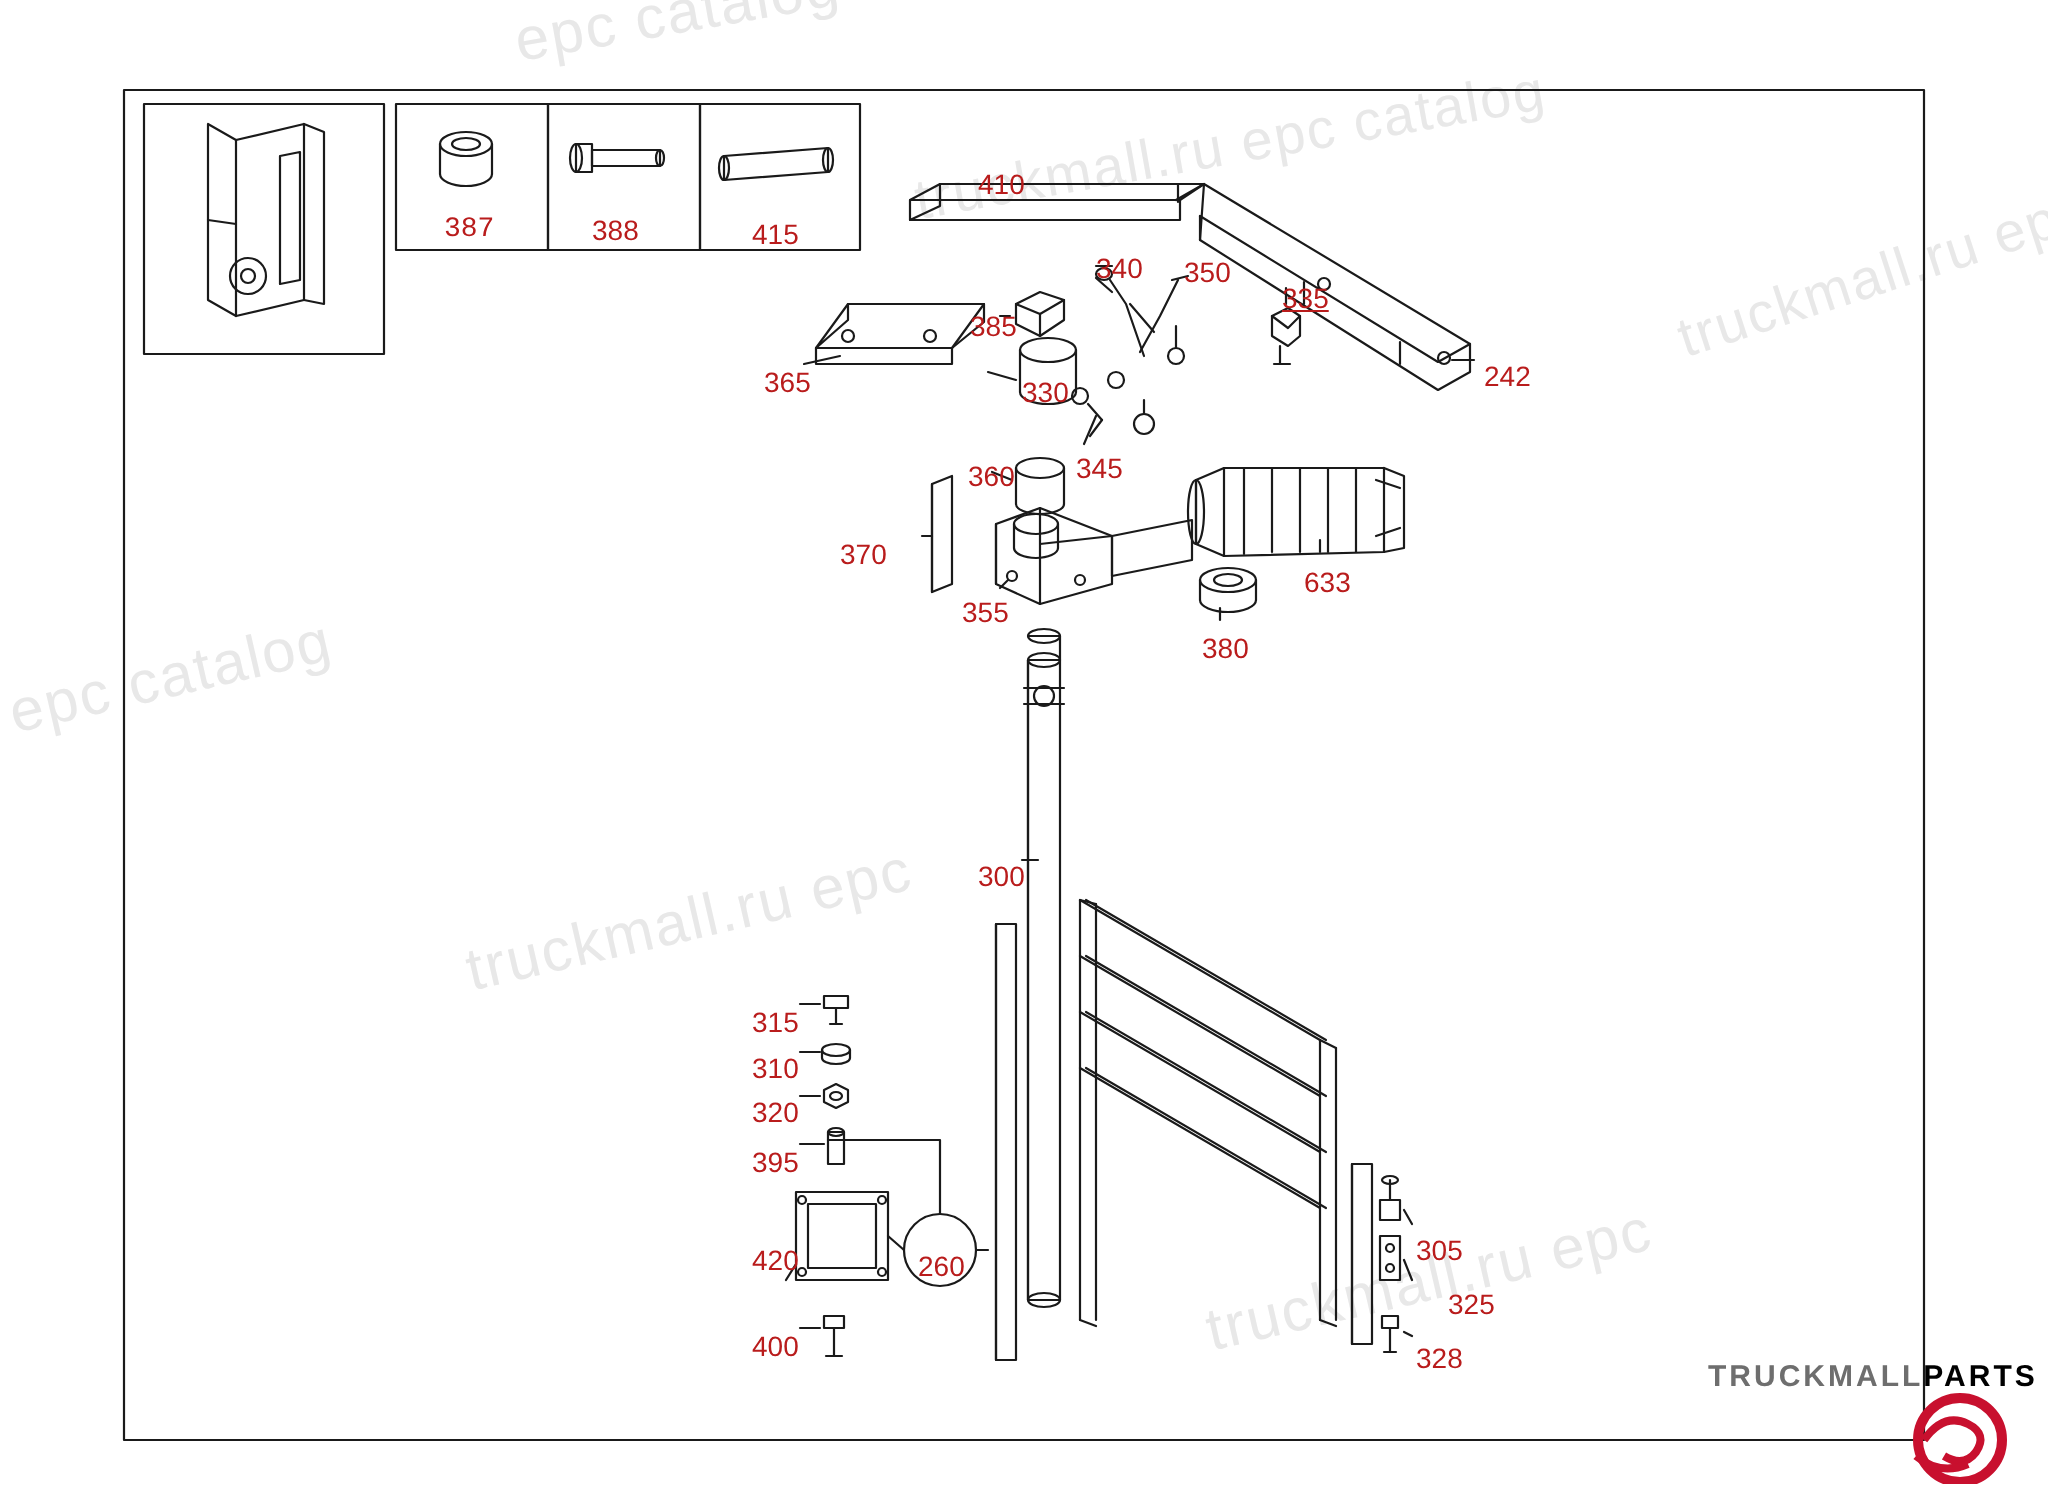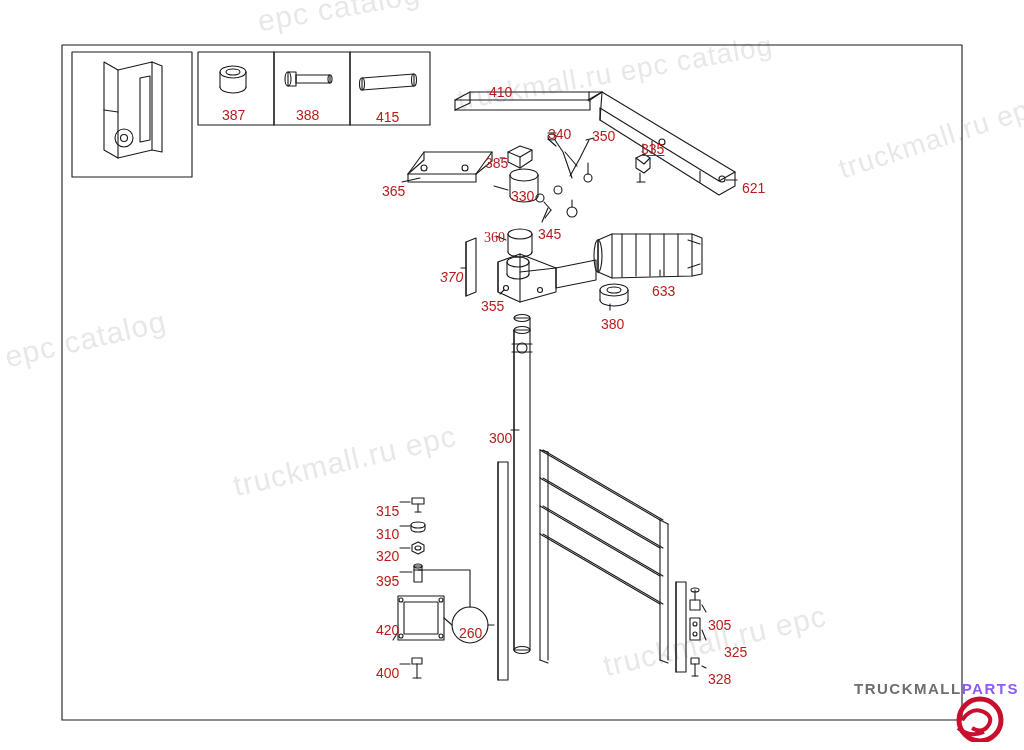--- a/index.html
+++ b/index.html
@@ -52,21 +52,21 @@
   }
   .brandtext {
     position: absolute;
     left: 0; top: 0;
     font-family: "Liberation Sans", sans-serif;
     font-size: 15px;
     font-weight: bold;
     color: #6e6e6e;
     letter-spacing: 1.5px;
   }
-  .brandtext .red { color: #8b5cf6; }
+  .brandtext .red { color: #000000; }
 </style>
 </head>
 <body>
 
 <div id="stage">
 
   <div id="watermarks">
       <div class="wm" style="left: 255px; top: 5px; font-size: 30px; transform: rotate(-10deg); color: rgb(232, 232, 232);">epc catalog</div>
       <div class="wm" style="left: 455px; top: 85px; font-size: 28px; transform: rotate(-10deg); color: rgb(232, 232, 232);">truckmall.ru epc catalog</div>
       <div class="wm" style="left: 835px; top: 155px; font-size: 28px; transform: rotate(-18deg); color: rgb(232, 232, 232);">truckmall.ru epc</div>
@@ -303,34 +303,34 @@
       <path d="M692 676 L698 676"></path>
 
       <path d="M702 605 L706 612"></path>
       <path d="M702 630 L706 640"></path>
       <path d="M702 666 L706 668"></path>
 
     </g>
   </svg>
 
   <div id="labels">
-      <div class="label" style="left: 222px; top: 107px;">387</div>
+      <div class="label" style="left: 222px; top: 107px; font-family: Liberation Mono, monospace;">387</div>
       <div class="label" style="left: 296px; top: 107px; text-align: center;">388</div>
       <div class="label" style="left: 376px; top: 109px;">415</div>
       <div class="label" style="left: 489px; top: 84px;">410</div>
       <div class="label" style="left: 548px; top: 126px;">340</div>
       <div class="label" style="left: 592px; top: 128px;">350</div>
       <div class="label" style="left: 641px; top: 141px; text-decoration: underline;">335</div>
       <div class="label" style="left: 485px; top: 155px;">385</div>
       <div class="label" style="left: 382px; top: 183px;">365</div>
       <div class="label" style="left: 487px; top: 188px; margin-left: 24px;">330</div>
-      <div class="label" style="left: 742px; top: 180px;">621</div>
+      <div class="label" style="left: 742px; top: 180px;">242</div>
       <div class="label" style="left: 538px; top: 226px;">345</div>
-      <div class="label" style="left: 484px; top: 230px; font-family: Liberation Serif, serif;">360</div>
-      <div class="label" style="left: 440px; top: 269px; font-style: italic;">370</div>
+      <div class="label" style="left: 484px; top: 230px;">360</div>
+      <div class="label" style="left: 420px; top: 269px;">370</div>
       <div class="label" style="left: 481px; top: 298px;">355</div>
       <div class="label" style="left: 652px; top: 283px;">633</div>
       <div class="label" style="left: 601px; top: 316px;">380</div>
       <div class="label" style="left: 489px; top: 430px;">300</div>
       <div class="label" style="left: 376px; top: 503px;">315</div>
       <div class="label" style="left: 376px; top: 526px;">310</div>
       <div class="label" style="left: 376px; top: 548px;">320</div>
       <div class="label" style="left: 376px; top: 573px;">395</div>
       <div class="label" style="left: 459px; top: 625px;">260</div>
       <div class="label" style="left: 376px; top: 622px;">420</div>

